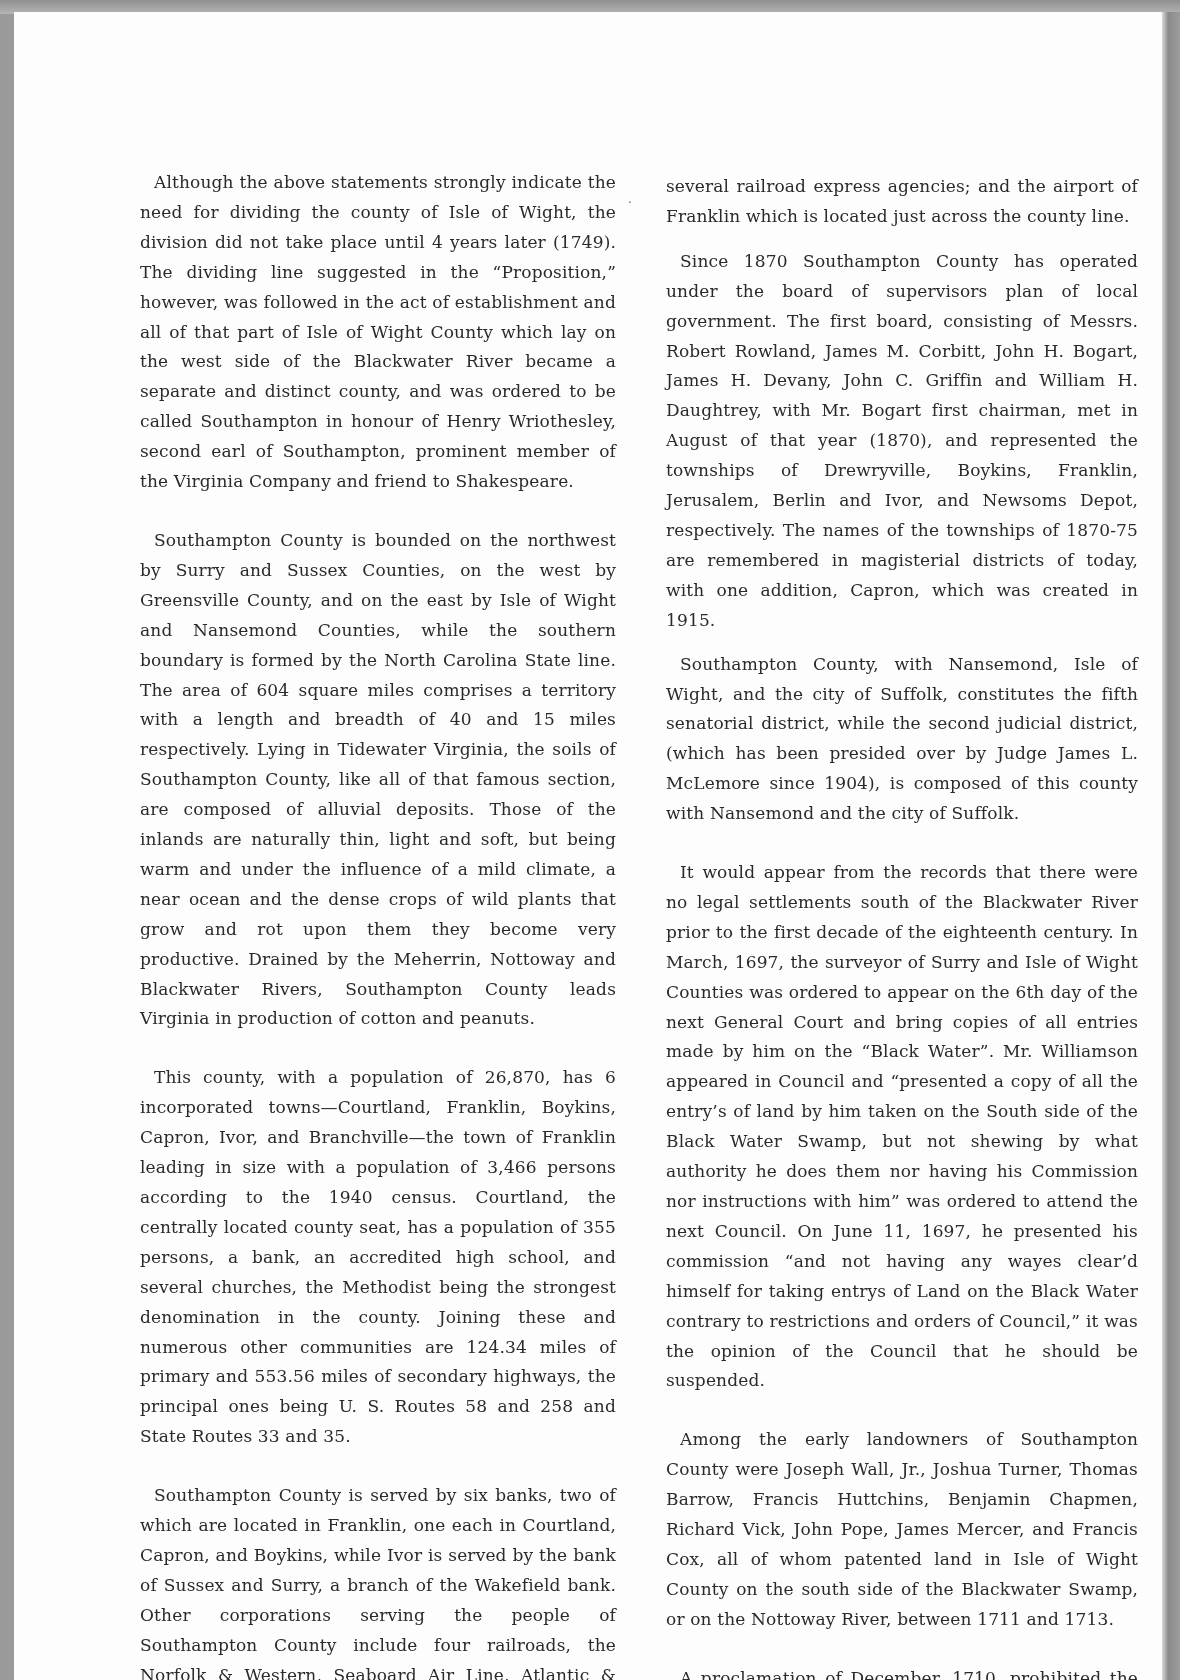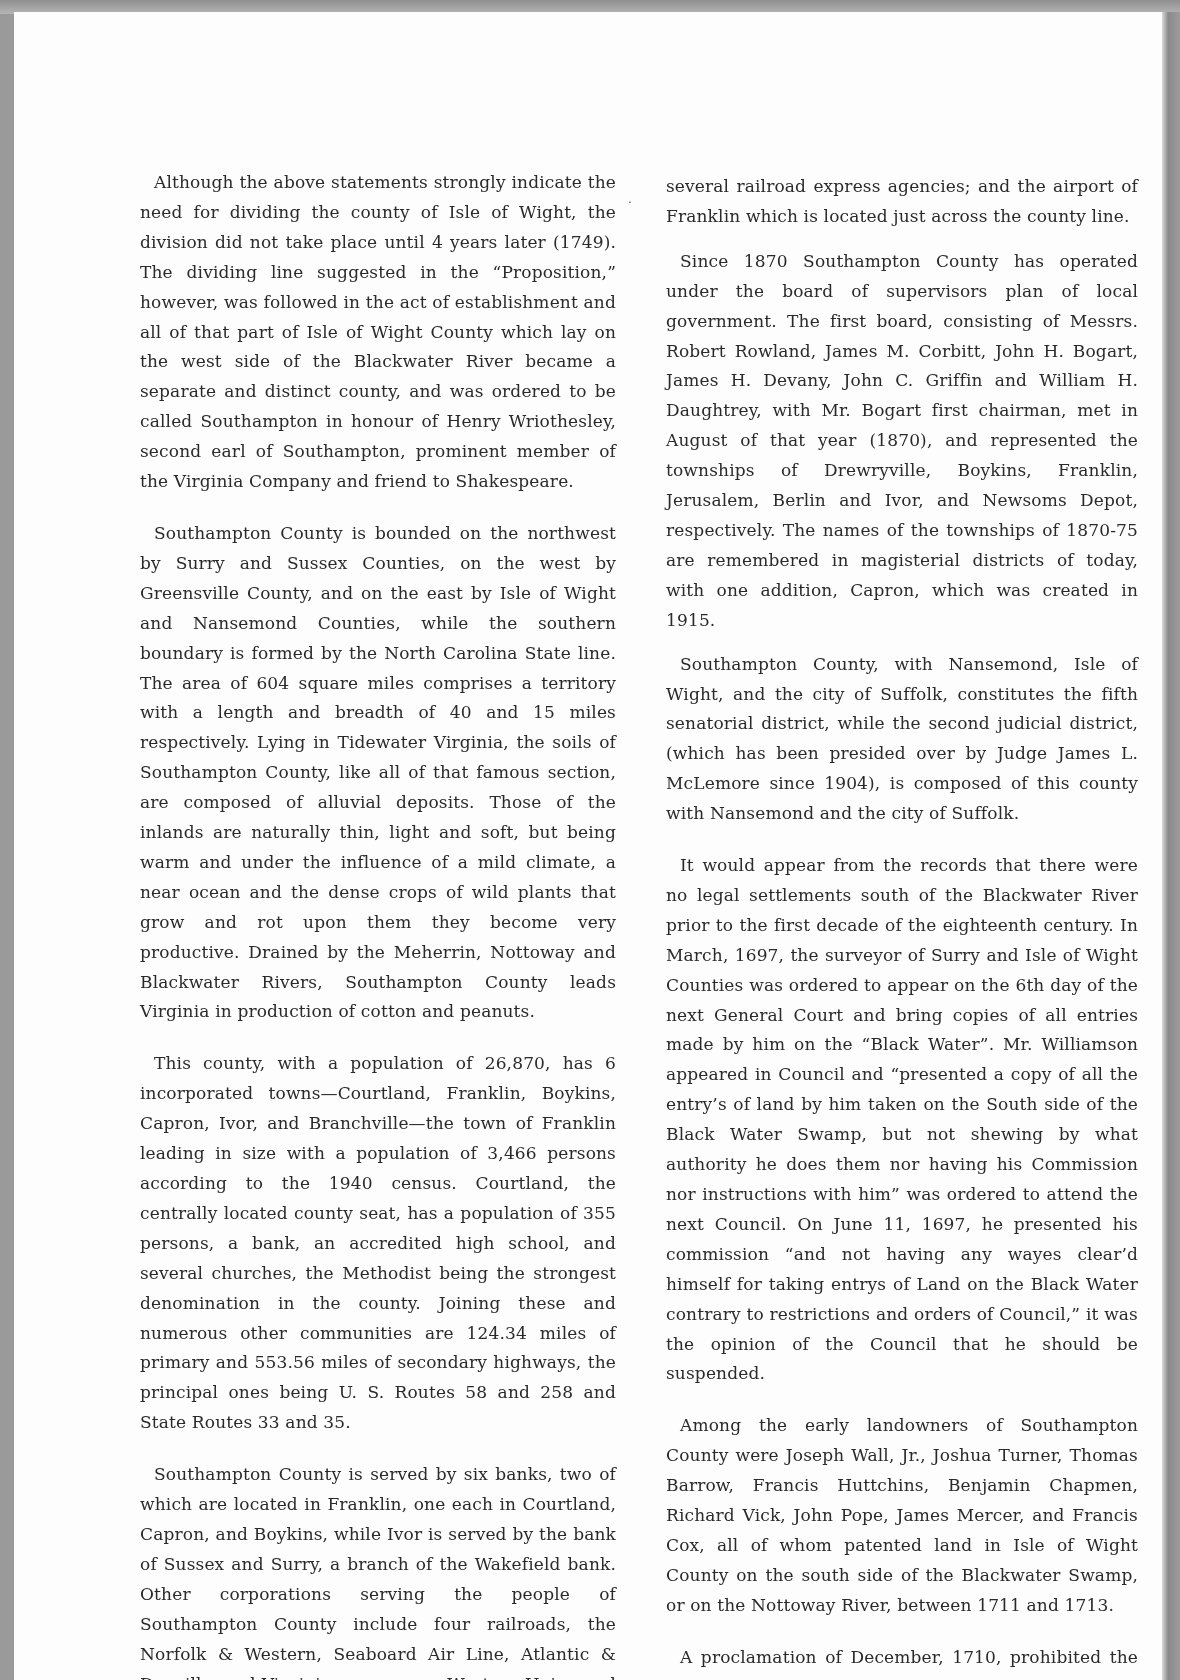--- a/index.html
+++ b/index.html
@@ -48,21 +48,21 @@
   .col-right {
     left: 666px;
     width: 472px;
     top: 172px;
   }
   .para {
     margin: 0;
     text-indent: 14px;
   }
   .para.cont { text-indent: 0; }
-  .gap-l { margin-top: 22px; }
+  .gap-l { margin-top: 29px; }
   .gap-s { margin-top: 14px; }
   .gap-m { margin-top: 15px; }
   .margin-mark {
     position: absolute;
     left: 628px;
     top: 196px;
     font-family: "DejaVu Sans", sans-serif;
     font-size: 12px;
     color: #555;
   }

